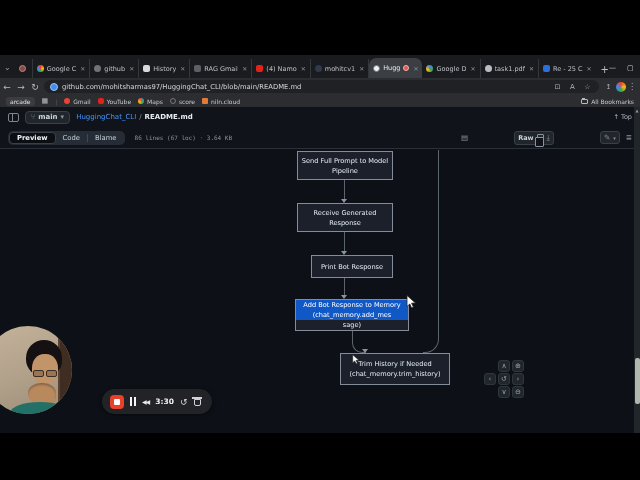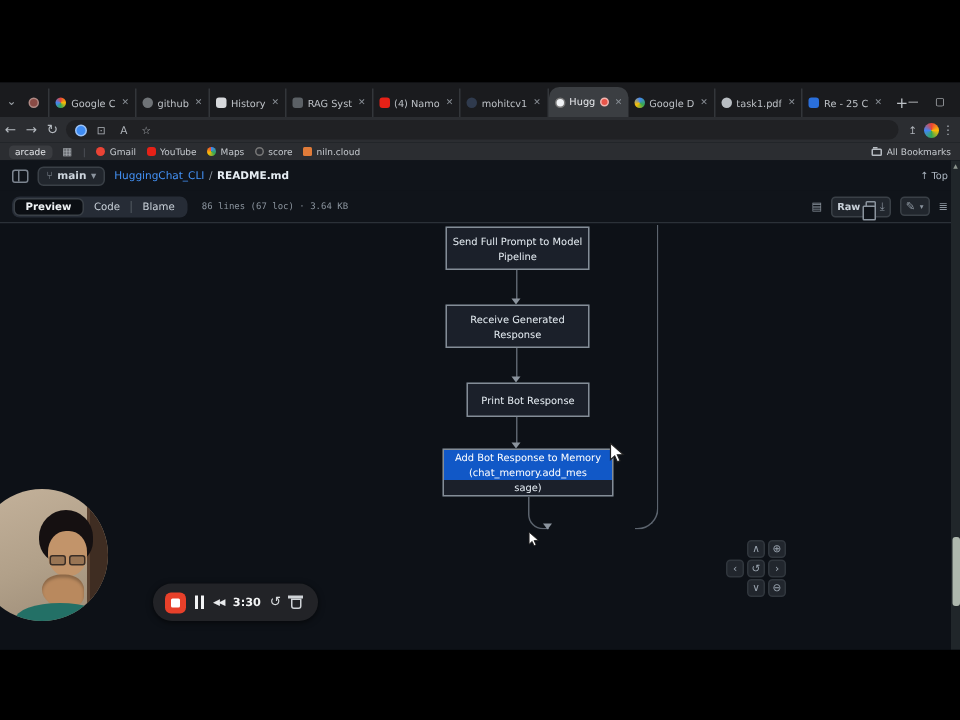--- a/index.html
+++ b/index.html
@@ -74,21 +74,21 @@
   .seg .divider { width:1px; height:8px; background:#434a52; }
   .meta { color:#8b949e; font-size:6px; font-family:"DejaVu Sans Mono", monospace; margin-left:10px; }
   .gh-actions { margin-left:auto; display:flex; align-items:center; gap:6px; color:#8b949e; }
   .ghic { font-size:7.5px; }
   .raw-btn { background:#21262d; border:1px solid #3a4047; border-radius:3px; color:#c9d1d9;
     font-size:6.5px; font-weight:bold; padding:1px 5px; }
   .copy-ic { width:7px; height:8px; border:1px solid #8b949e; border-radius:1px; position:relative; }
   .copy-ic:before { content:""; position:absolute; left:-3px; top:2px; width:7px; height:8px;
     border:1px solid #8b949e; border-radius:1px; background:#10141a; }
   .act-group { display:flex; align-items:center; background:#21262d; border:1px solid #3a4047;
-    border-radius:3px; padding:1px 3px; gap:3px; }
+    border-radius:3px; padding:1px 3px; gap:3px;margin-left:40px; }
 
   .gh-content { position:absolute; left:0; top:42px; width:640px; height:284px; background:#0d1117; overflow:hidden; }
 
   
   .node { position:absolute; background:#1b202a; border:1px solid #848d97; color:#e6edf3;
     font-size:6.6px; text-align:center; display:flex; flex-direction:column; justify-content:center;
     line-height:10px; }
   .node span { display:block; white-space:nowrap; }
   .hl { background:#1158c7; color:#fff; }
   .edge-v { position:absolute; width:1px; background:#5c646e; }
@@ -168,21 +168,21 @@
       </div>
 
       <div class="tab">
         <span class="favicon sq" style="background:#d7d9dc"></span>
         <span class="tlabel">History</span>
         <span class="close">✕</span>
       </div>
 
       <div class="tab">
         <span class="favicon sq" style="background:#5b6065"></span>
-        <span class="tlabel">RAG Syst</span>
+        <span class="tlabel">RAG Gmail</span>
         <span class="close">✕</span>
       </div>
 
       <div class="tab">
         <span class="favicon sq" style="background:#e62117"></span>
         <span class="tlabel">(4) Namo</span>
         <span class="close">✕</span>
       </div>
 
       <div class="tab">
@@ -224,20 +224,21 @@
 
       </div>
     </div>
 
     <div class="toolbar">
       <span class="navic">←</span>
       <span class="navic">→</span>
       <span class="navic">↻</span>
       <div class="omnibox">
         <span class="site-ic"></span>
+        <span class="url">github.com/mohitsharmas97/HuggingChat_CLI/blob/main/README.md</span>
         <span class="omni-ic">⊡</span>
         <span class="omni-ic">A</span>
         <span class="omni-ic">☆</span>
       </div>
       <span class="omni-ic">↥</span>
       <span class="avatar"></span>
       <span class="kebab">⋮</span>
     </div>
 
     <div class="bookmarks">
@@ -335,20 +336,24 @@
               <span class="hl">Add Bot Response to Memory</span>
             </span>
           <span>
               <span class="hl">(chat_memory.add_mes</span>
               <span>sage)</span>
             </span>
         </div>
         <div class="node" style="left:311px;top:106px;width:82px;height:23px">
           <span>Print Bot Response</span>
         </div>
+        <div class="node" style="left:340px;top:204px;width:110px;height:32px">
+          <span>Trim History if Needed</span>
+          <span>(chat_memory.trim_history)</span>
+        </div>
 
         <div class="zbtn" style="left:498px;top:211px">∧</div>
         <div class="zbtn" style="left:512px;top:211px">⊕</div>
         <div class="zbtn" style="left:484px;top:224px">‹</div>
         <div class="zbtn" style="left:498px;top:224px">↺</div>
         <div class="zbtn" style="left:512px;top:224px">›</div>
         <div class="zbtn" style="left:498px;top:237px">∨</div>
         <div class="zbtn" style="left:512px;top:237px">⊖</div>
 
         <svg class="cursor" style="left:406px;top:146px" width="11" height="14" viewBox="0 0 11 14">

